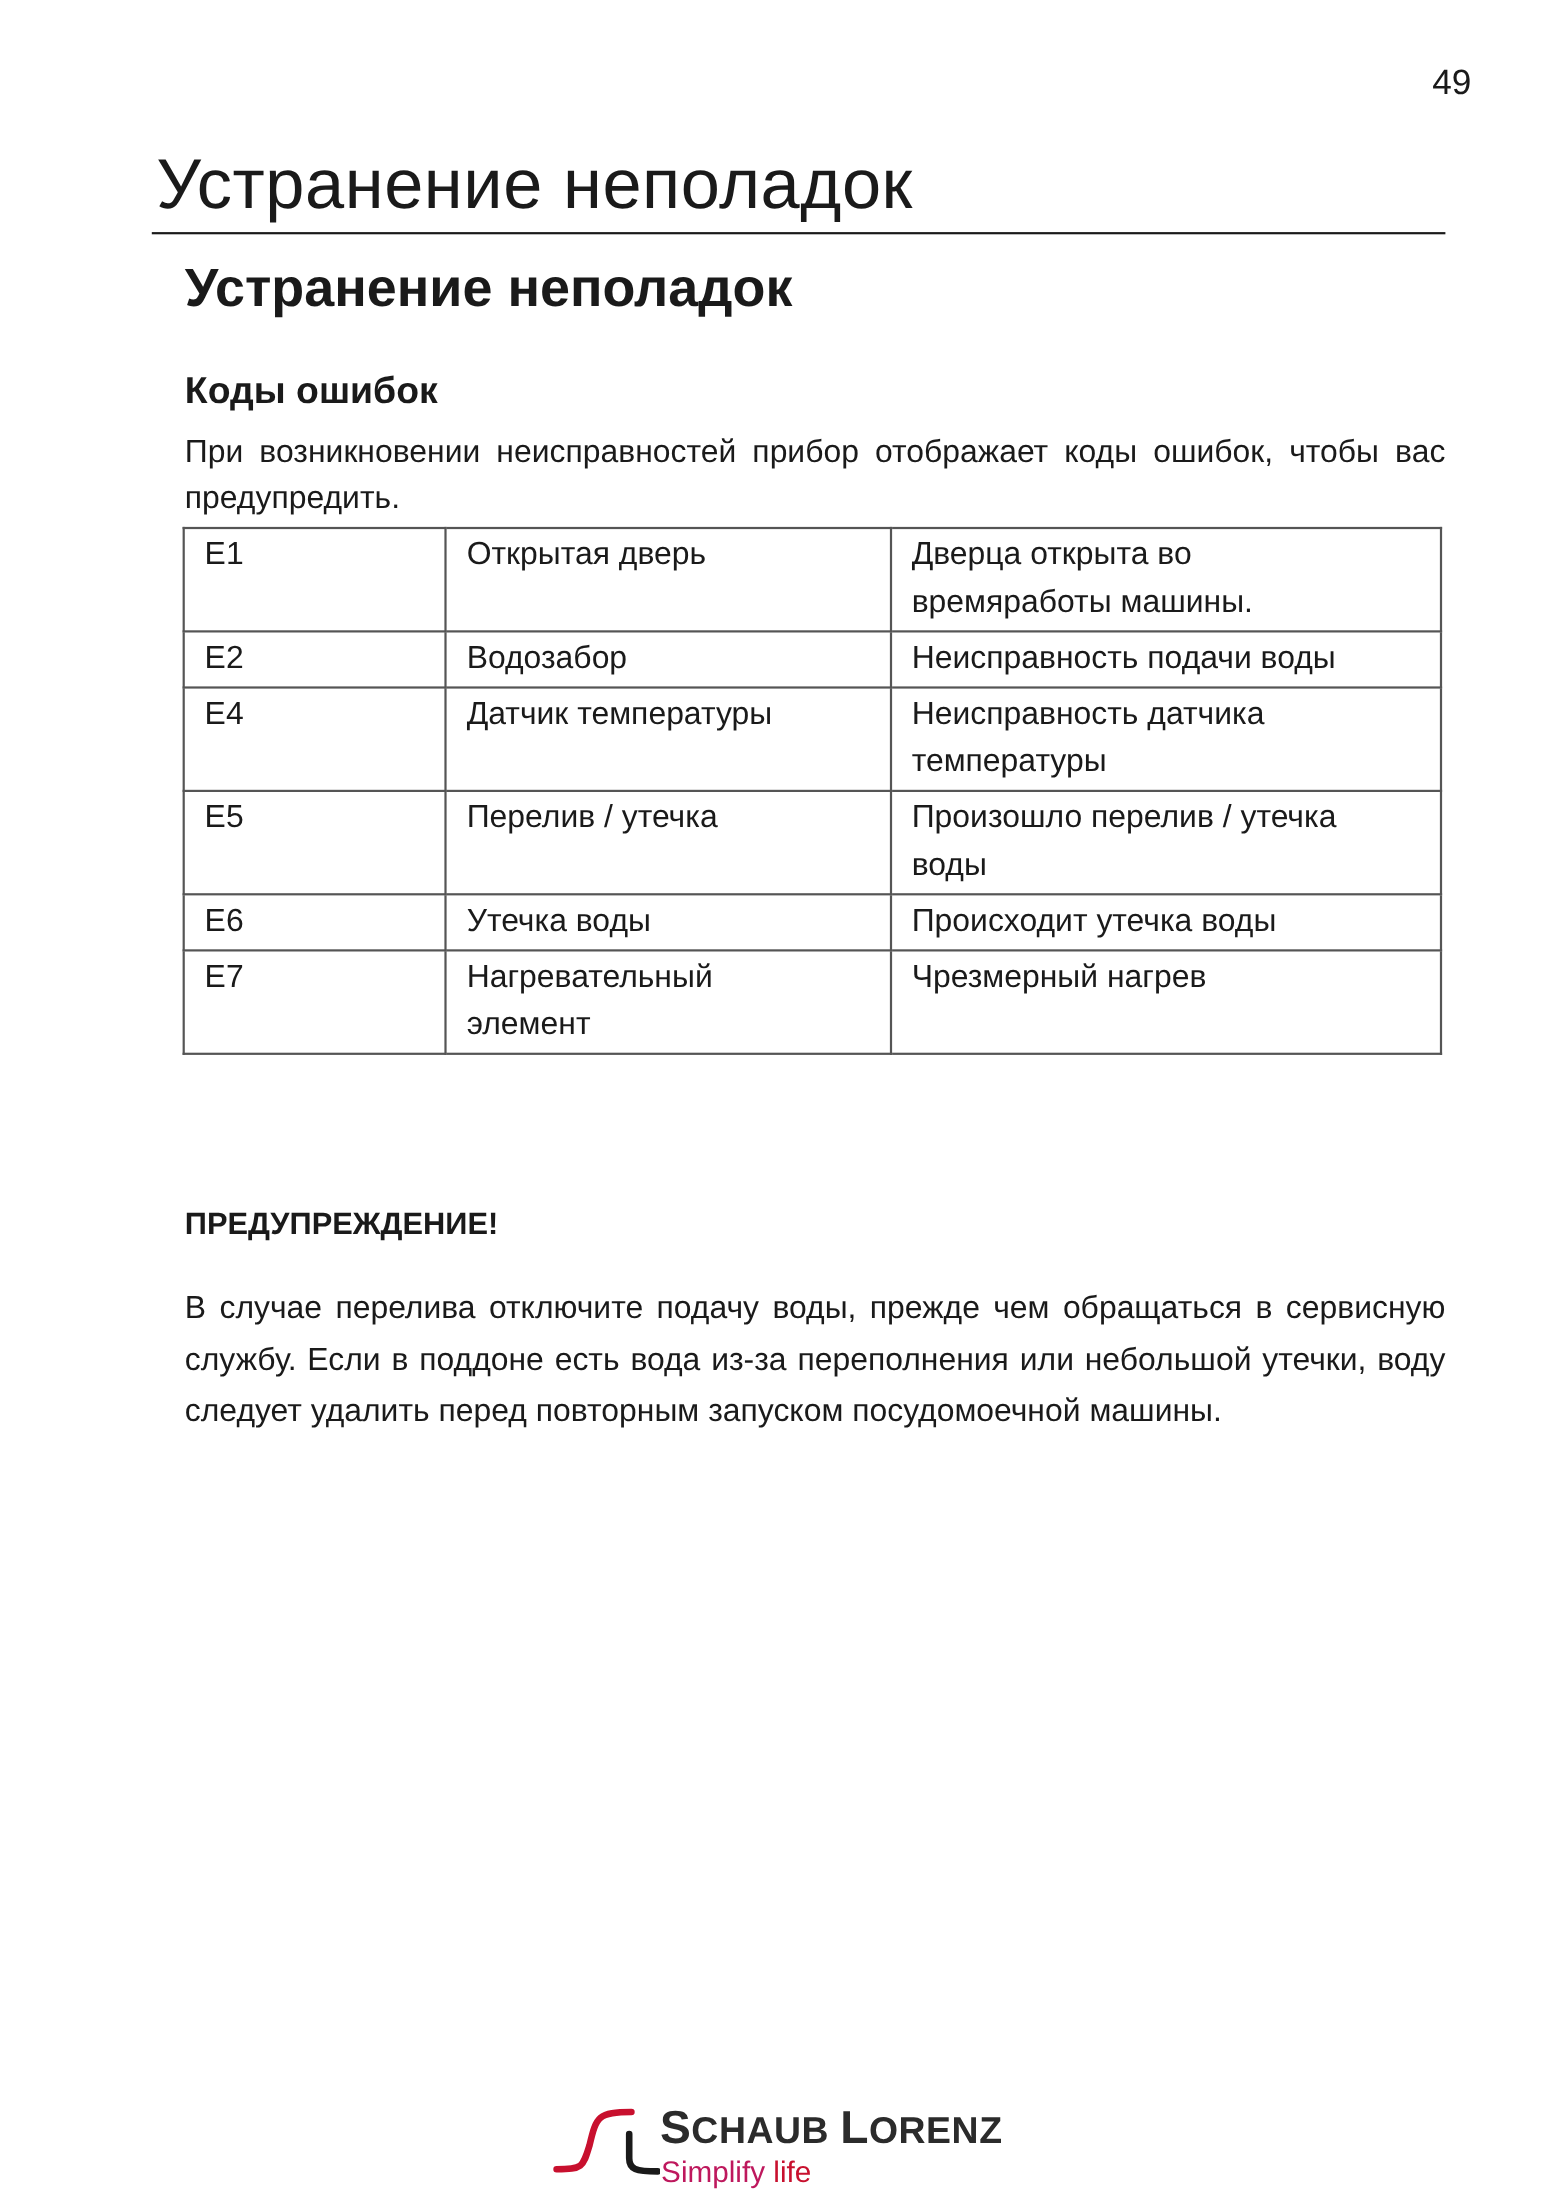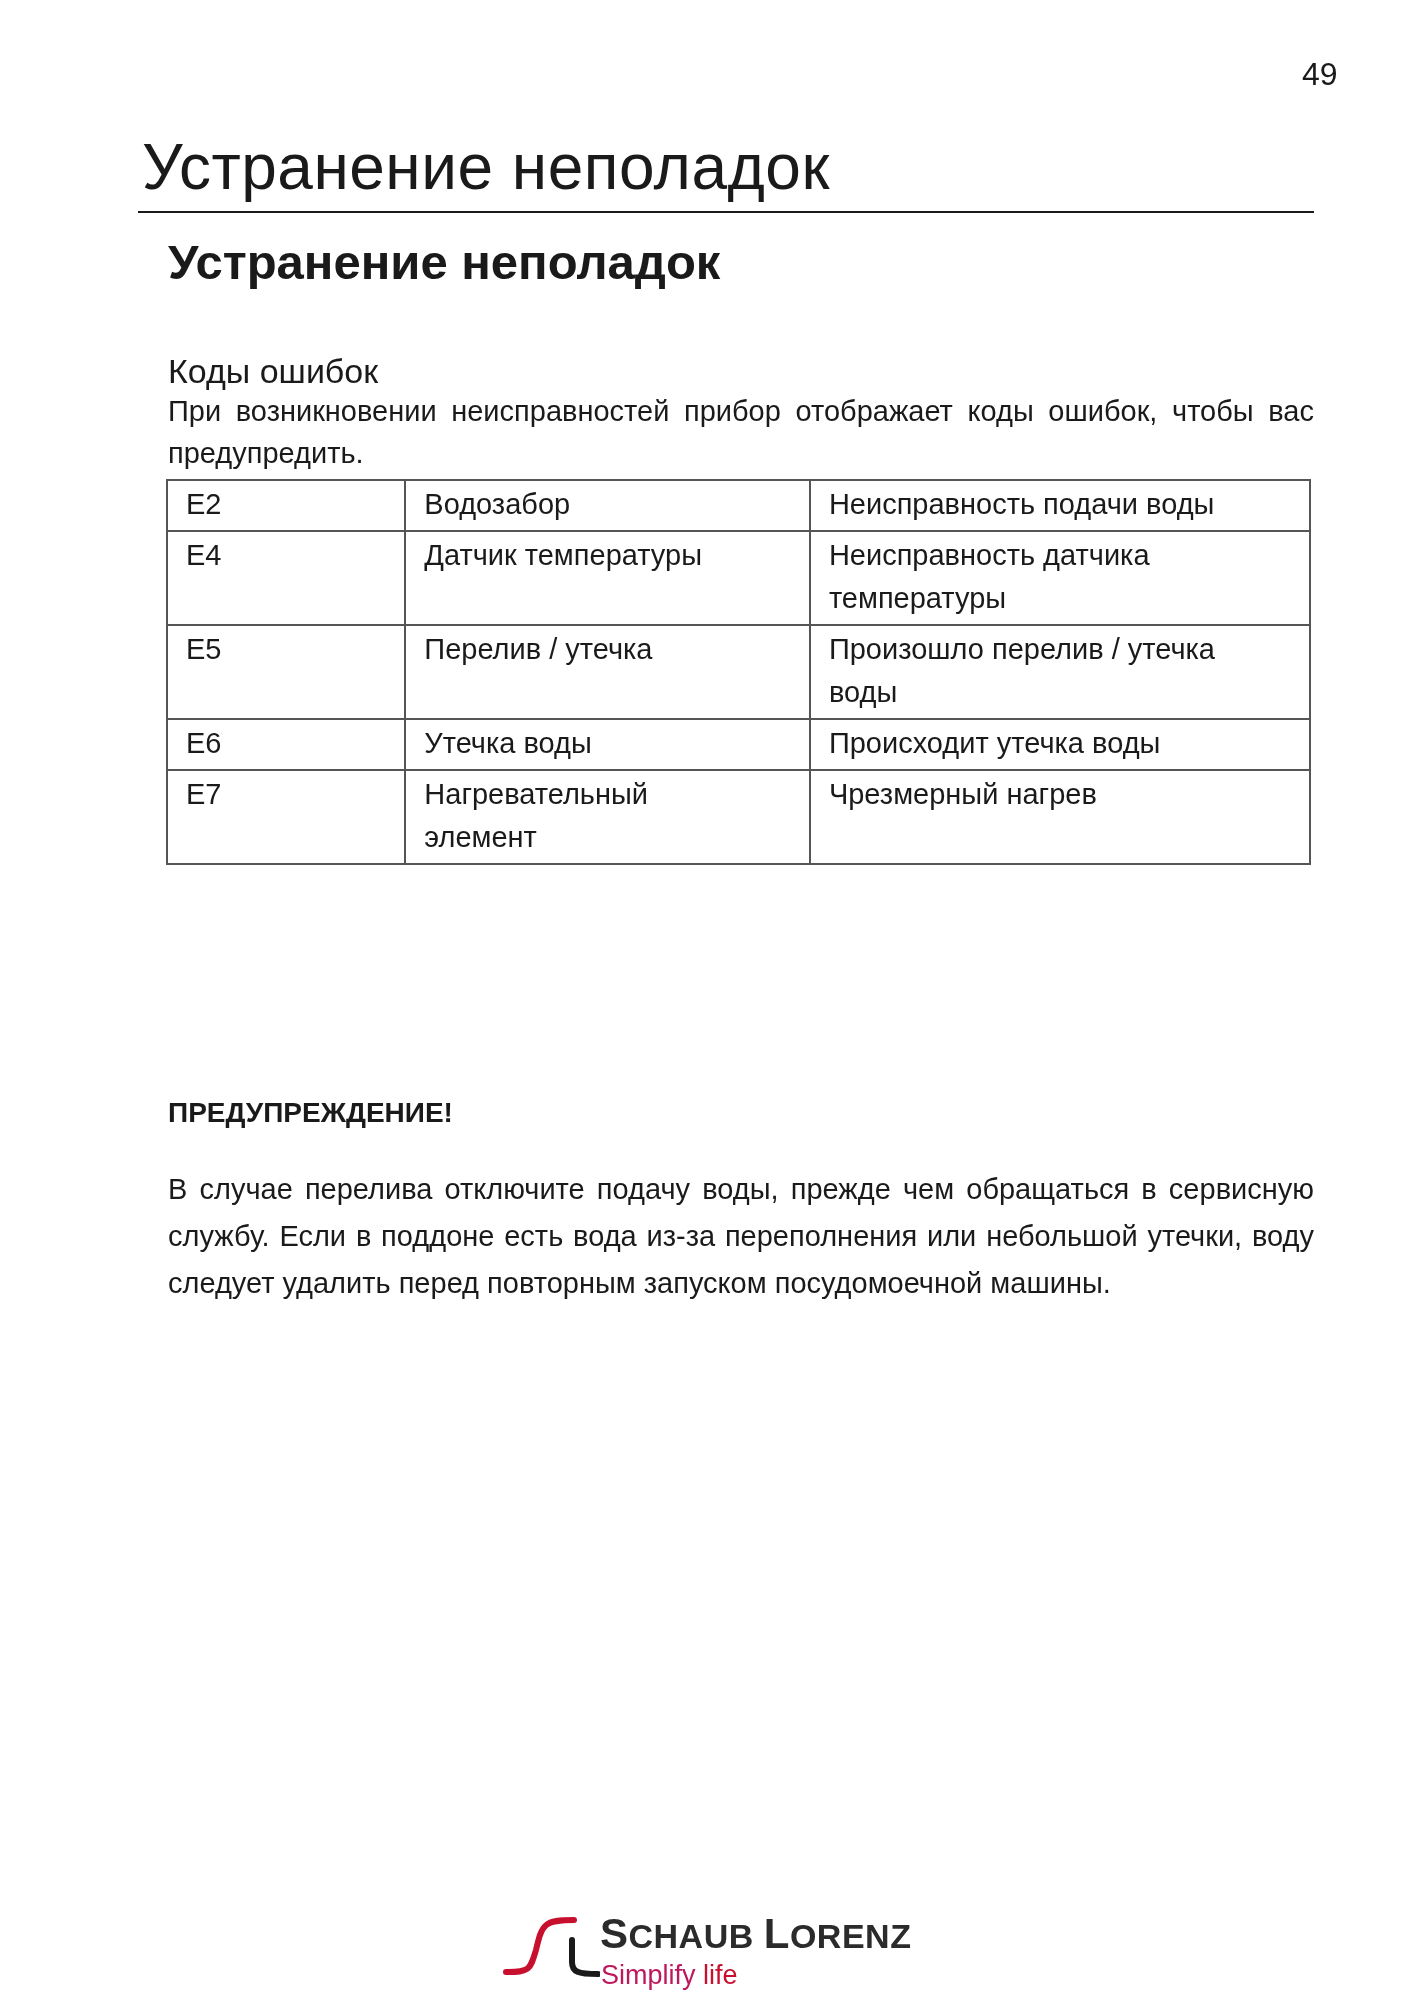--- a/index.html
+++ b/index.html
@@ -3,21 +3,21 @@
   <meta charset="utf-8">
   <style>
     html, body { margin: 0; padding: 0; background: #ffffff; }
     body { width: 1409px; height: 2000px; position: relative; overflow: hidden;
            font-family: "Liberation Sans", "DejaVu Sans", sans-serif; color: #1a1a1a; }
     .abs { position: absolute; }
     .page-num { left: 1302px; top: 56px; font-size: 32px; line-height: 36px; }
     .title { left: 142px; top: 130px; font-size: 64px; line-height: 74px; font-weight: normal; margin: 0; letter-spacing: 0.5px; }
     .title-rule { left: 138px; top: 211px; width: 1176px; height: 2px; background: #1a1a1a; }
     .h2 { left: 168px; top: 232px; font-size: 49px; line-height: 60px; font-weight: bold; margin: 0; }
-    .h3 { left: 168px; top: 350px; font-size: 34px; line-height: 42px; font-weight: normal; margin: 0; }
+    .h3 { left: 168px; top: 334px; font-size: 34px; line-height: 42px; font-weight: bold; margin: 0; }
     .intro { left: 168px; top: 390px; width: 1146px; font-size: 29px; line-height: 42px; text-align: justify; margin: 0; }
     table.codes { position: absolute; left: 166px; top: 479px; width: 1145px; border-collapse: collapse; font-size: 29px; }
     table.codes td { border: 2px solid #555; vertical-align: top; padding: 2px 18px 4px 18px; line-height: 43px; }
     table.codes col.c1 { width: 239px; }
     table.codes col.c2 { width: 405px; }
     table.codes col.c3 { width: 501px; }
     .warn { left: 168px; top: 1094px; font-size: 28px; line-height: 38px; font-weight: bold; margin: 0; }
     .warn-text { left: 168px; top: 1166px; width: 1146px; font-size: 29px; line-height: 47px; text-align: justify; margin: 0; }
     .logo { left: 500px; top: 1880px; width: 430px; height: 90px; margin-top: 30px; }
     .logo-brand { left: 100px; top: 4px; font-size: 34px; line-height: 40px; font-weight: bold; color: #2b2b2b; letter-spacing: 0.5px; white-space: nowrap; }
@@ -38,20 +38,25 @@
 <h3 class="abs h3">Коды ошибок</h3>
 <p class="abs intro">При возникновении неисправностей прибор отображает коды ошибок, чтобы вас предупредить.</p>
 
 <table class="codes">
   <colgroup>
       <col class="c1">
       <col class="c2">
       <col class="c3">
     </colgroup>
   <tbody>
+  <tr>
+    <td>E1</td>
+    <td>Открытая дверь</td>
+    <td style="padding-right:120px">Дверца открыта во времяработы машины.</td>
+  </tr>
   <tr>
     <td>E2</td>
     <td>Водозабор</td>
     <td>Неисправность подачи воды</td>
   </tr>
   <tr>
     <td>E4</td>
     <td>Датчик температуры</td>
     <td style="padding-right:60px">Неисправность датчика температуры</td>
   </tr>

